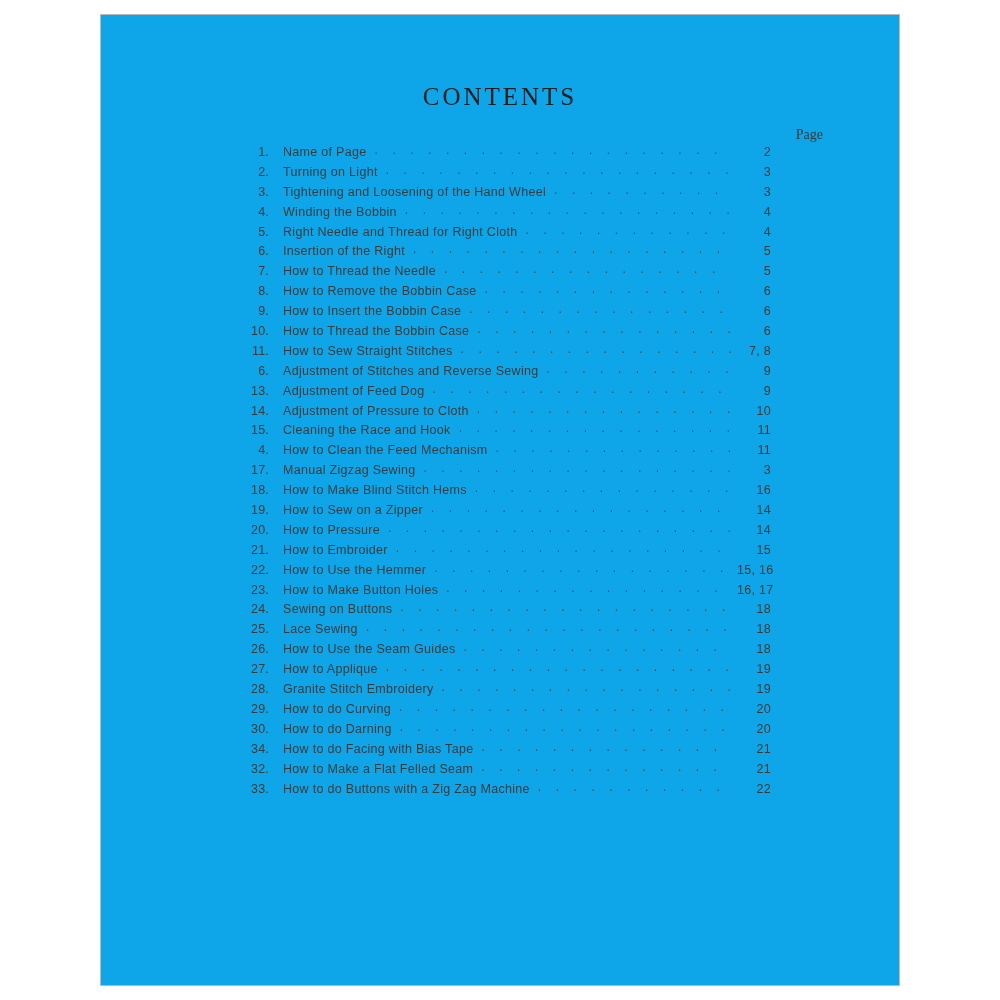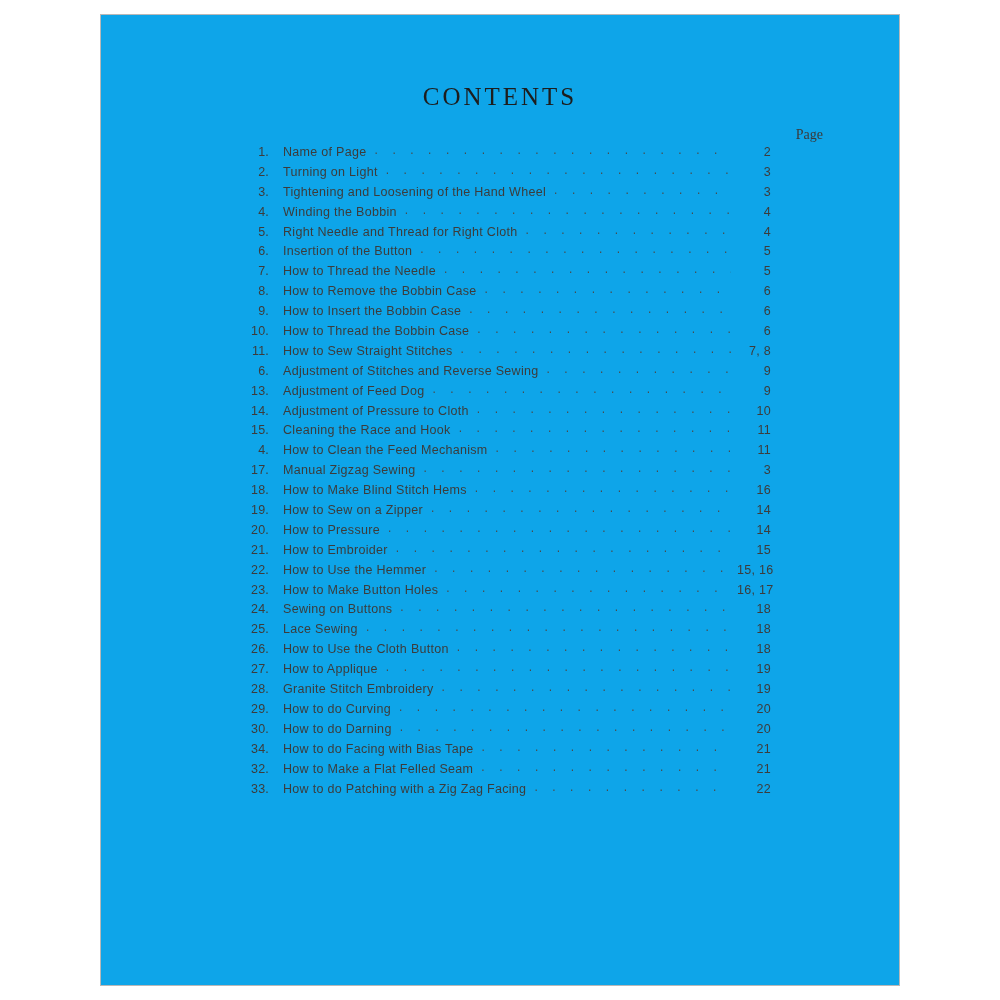--- a/index.html
+++ b/index.html
@@ -119,21 +119,21 @@
         <span class="toc-page">4</span>
       </div>
       <div class="toc-row">
         <span class="toc-num">5.</span>
         <span class="toc-label">Right Needle and Thread for Right Cloth</span>
         <span class="toc-leader">. . . . . . . . . . . . . . . . . . . . . . . . . . . . . . . . . . . . . . . . . . . . . . . . . . . . . . . . . . . .</span>
         <span class="toc-page">4</span>
       </div>
       <div class="toc-row">
         <span class="toc-num">6.</span>
-        <span class="toc-label">Insertion of the Button</span>
+        <span class="toc-label">Insertion of the Right</span>
         <span class="toc-leader">. . . . . . . . . . . . . . . . . . . . . . . . . . . . . . . . . . . . . . . . . . . . . . . . . . . . . . . . . . . .</span>
         <span class="toc-page">5</span>
       </div>
       <div class="toc-row">
         <span class="toc-num">7.</span>
         <span class="toc-label">How to Thread the Needle</span>
         <span class="toc-leader">. . . . . . . . . . . . . . . . . . . . . . . . . . . . . . . . . . . . . . . . . . . . . . . . . . . . . . . . . . . .</span>
         <span class="toc-page">5</span>
       </div>
       <div class="toc-row">
@@ -239,21 +239,21 @@
         <span class="toc-page">18</span>
       </div>
       <div class="toc-row">
         <span class="toc-num">25.</span>
         <span class="toc-label">Lace Sewing</span>
         <span class="toc-leader">. . . . . . . . . . . . . . . . . . . . . . . . . . . . . . . . . . . . . . . . . . . . . . . . . . . . . . . . . . . .</span>
         <span class="toc-page">18</span>
       </div>
       <div class="toc-row">
         <span class="toc-num">26.</span>
-        <span class="toc-label">How to Use the Cloth Button</span>
+        <span class="toc-label">How to Use the Seam Guides</span>
         <span class="toc-leader">. . . . . . . . . . . . . . . . . . . . . . . . . . . . . . . . . . . . . . . . . . . . . . . . . . . . . . . . . . . .</span>
         <span class="toc-page">18</span>
       </div>
       <div class="toc-row">
         <span class="toc-num">27.</span>
         <span class="toc-label">How to Applique</span>
         <span class="toc-leader">. . . . . . . . . . . . . . . . . . . . . . . . . . . . . . . . . . . . . . . . . . . . . . . . . . . . . . . . . . . .</span>
         <span class="toc-page">19</span>
       </div>
       <div class="toc-row">
@@ -281,18 +281,18 @@
         <span class="toc-page">21</span>
       </div>
       <div class="toc-row">
         <span class="toc-num">32.</span>
         <span class="toc-label">How to Make a Flat Felled Seam</span>
         <span class="toc-leader">. . . . . . . . . . . . . . . . . . . . . . . . . . . . . . . . . . . . . . . . . . . . . . . . . . . . . . . . . . . .</span>
         <span class="toc-page">21</span>
       </div>
       <div class="toc-row">
         <span class="toc-num">33.</span>
-        <span class="toc-label">How to do Patching with a Zig Zag Facing</span>
+        <span class="toc-label">How to do Buttons with a Zig Zag Machine</span>
         <span class="toc-leader">. . . . . . . . . . . . . . . . . . . . . . . . . . . . . . . . . . . . . . . . . . . . . . . . . . . . . . . . . . . .</span>
         <span class="toc-page">22</span>
       </div>
     </div>
 </div>
 
 </body></html>

